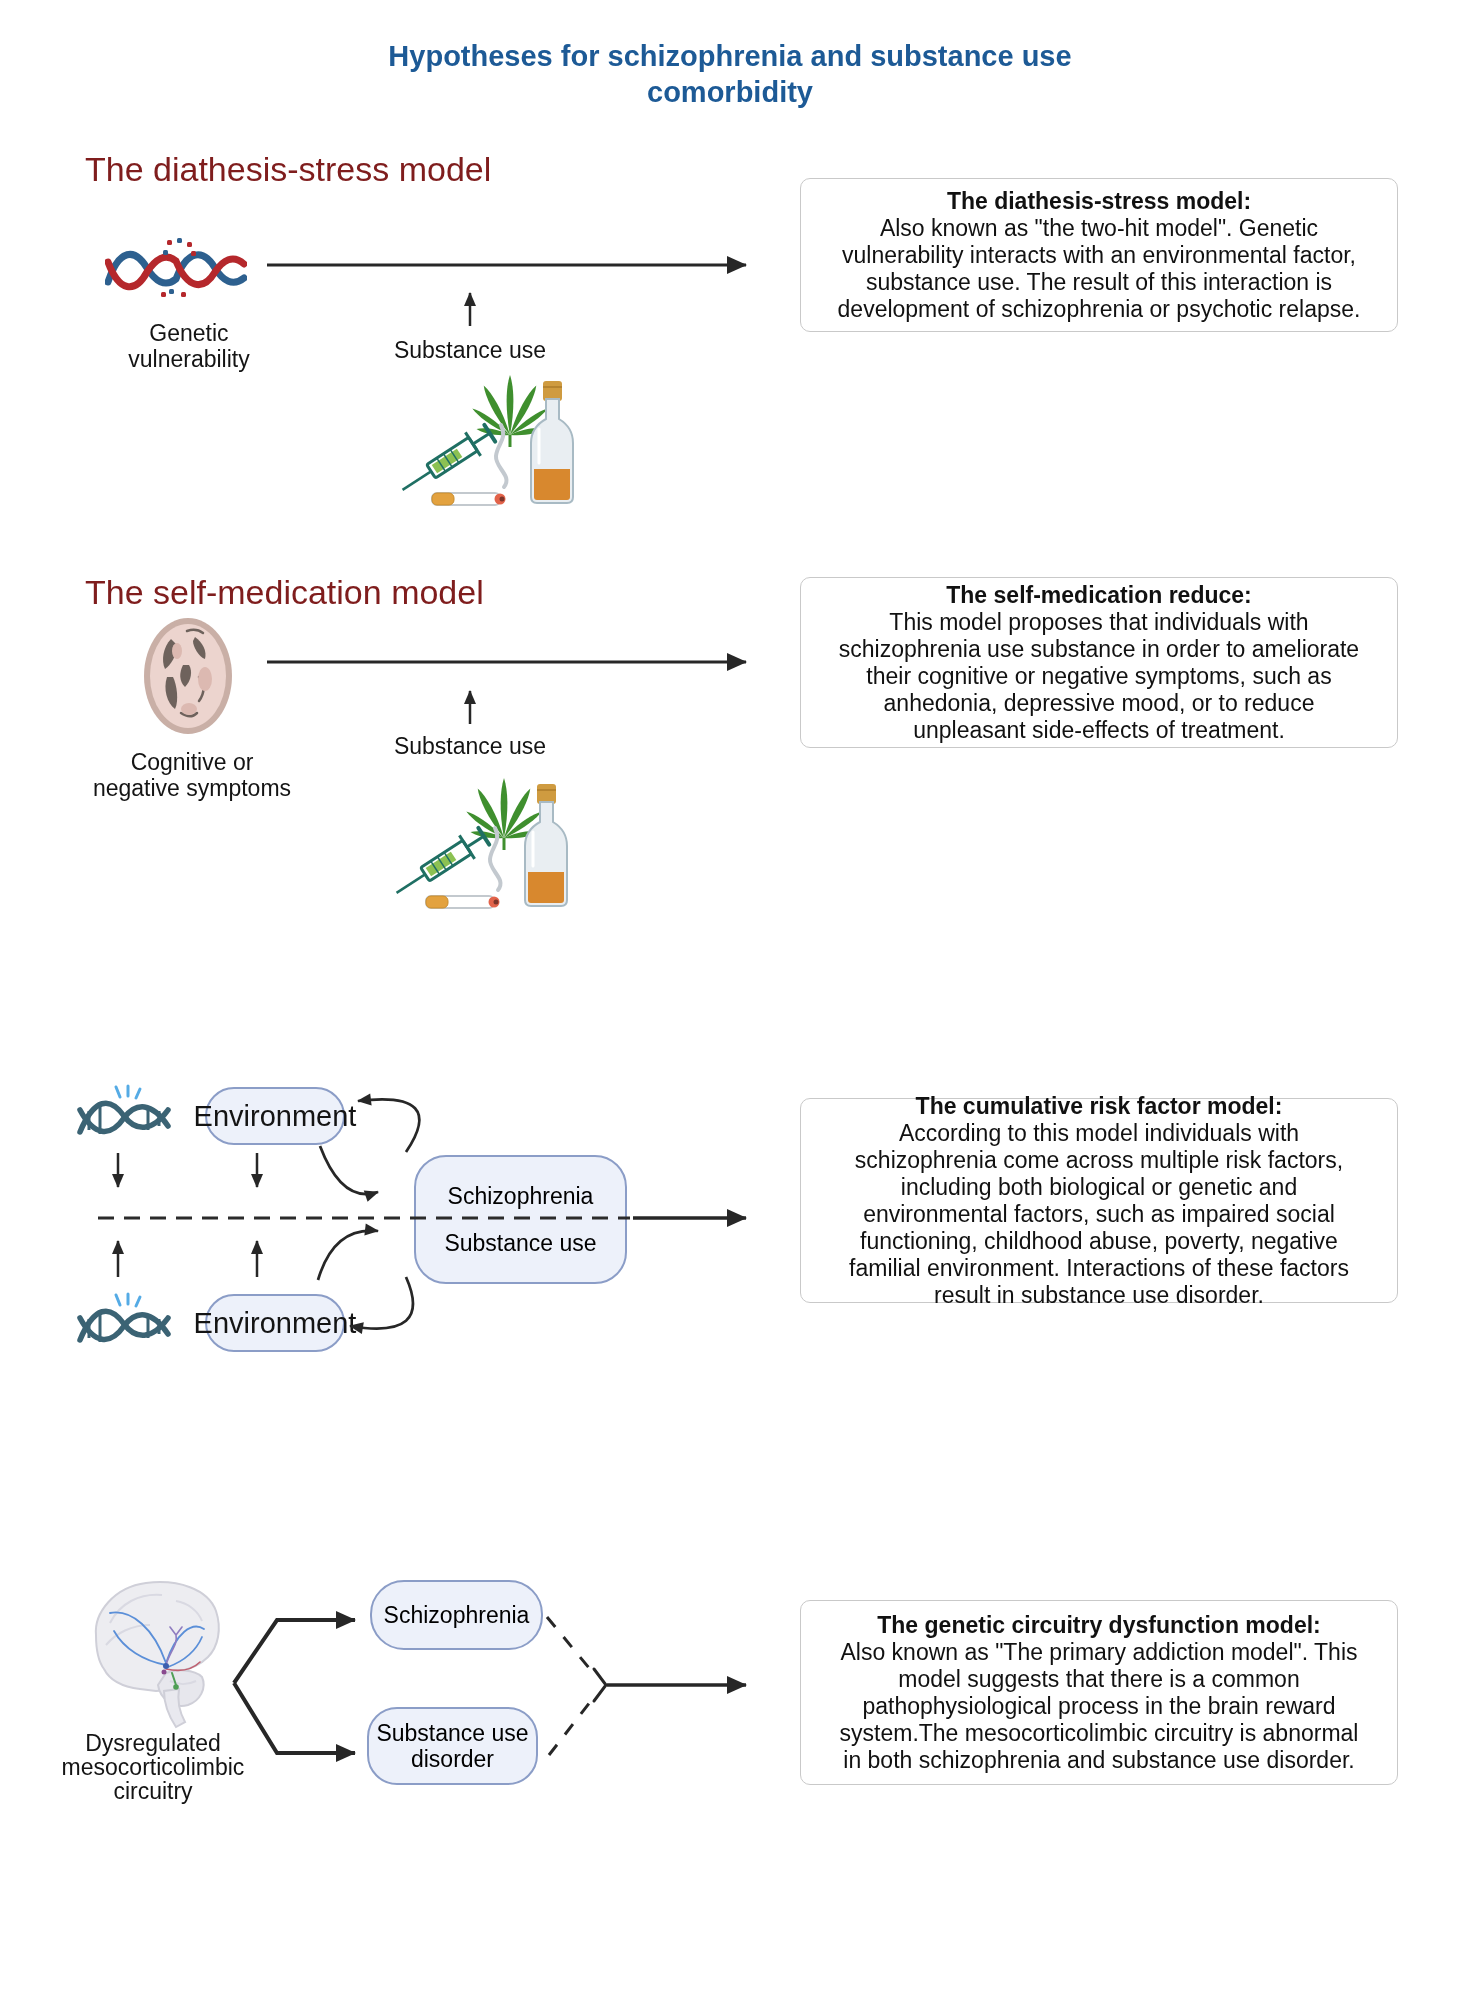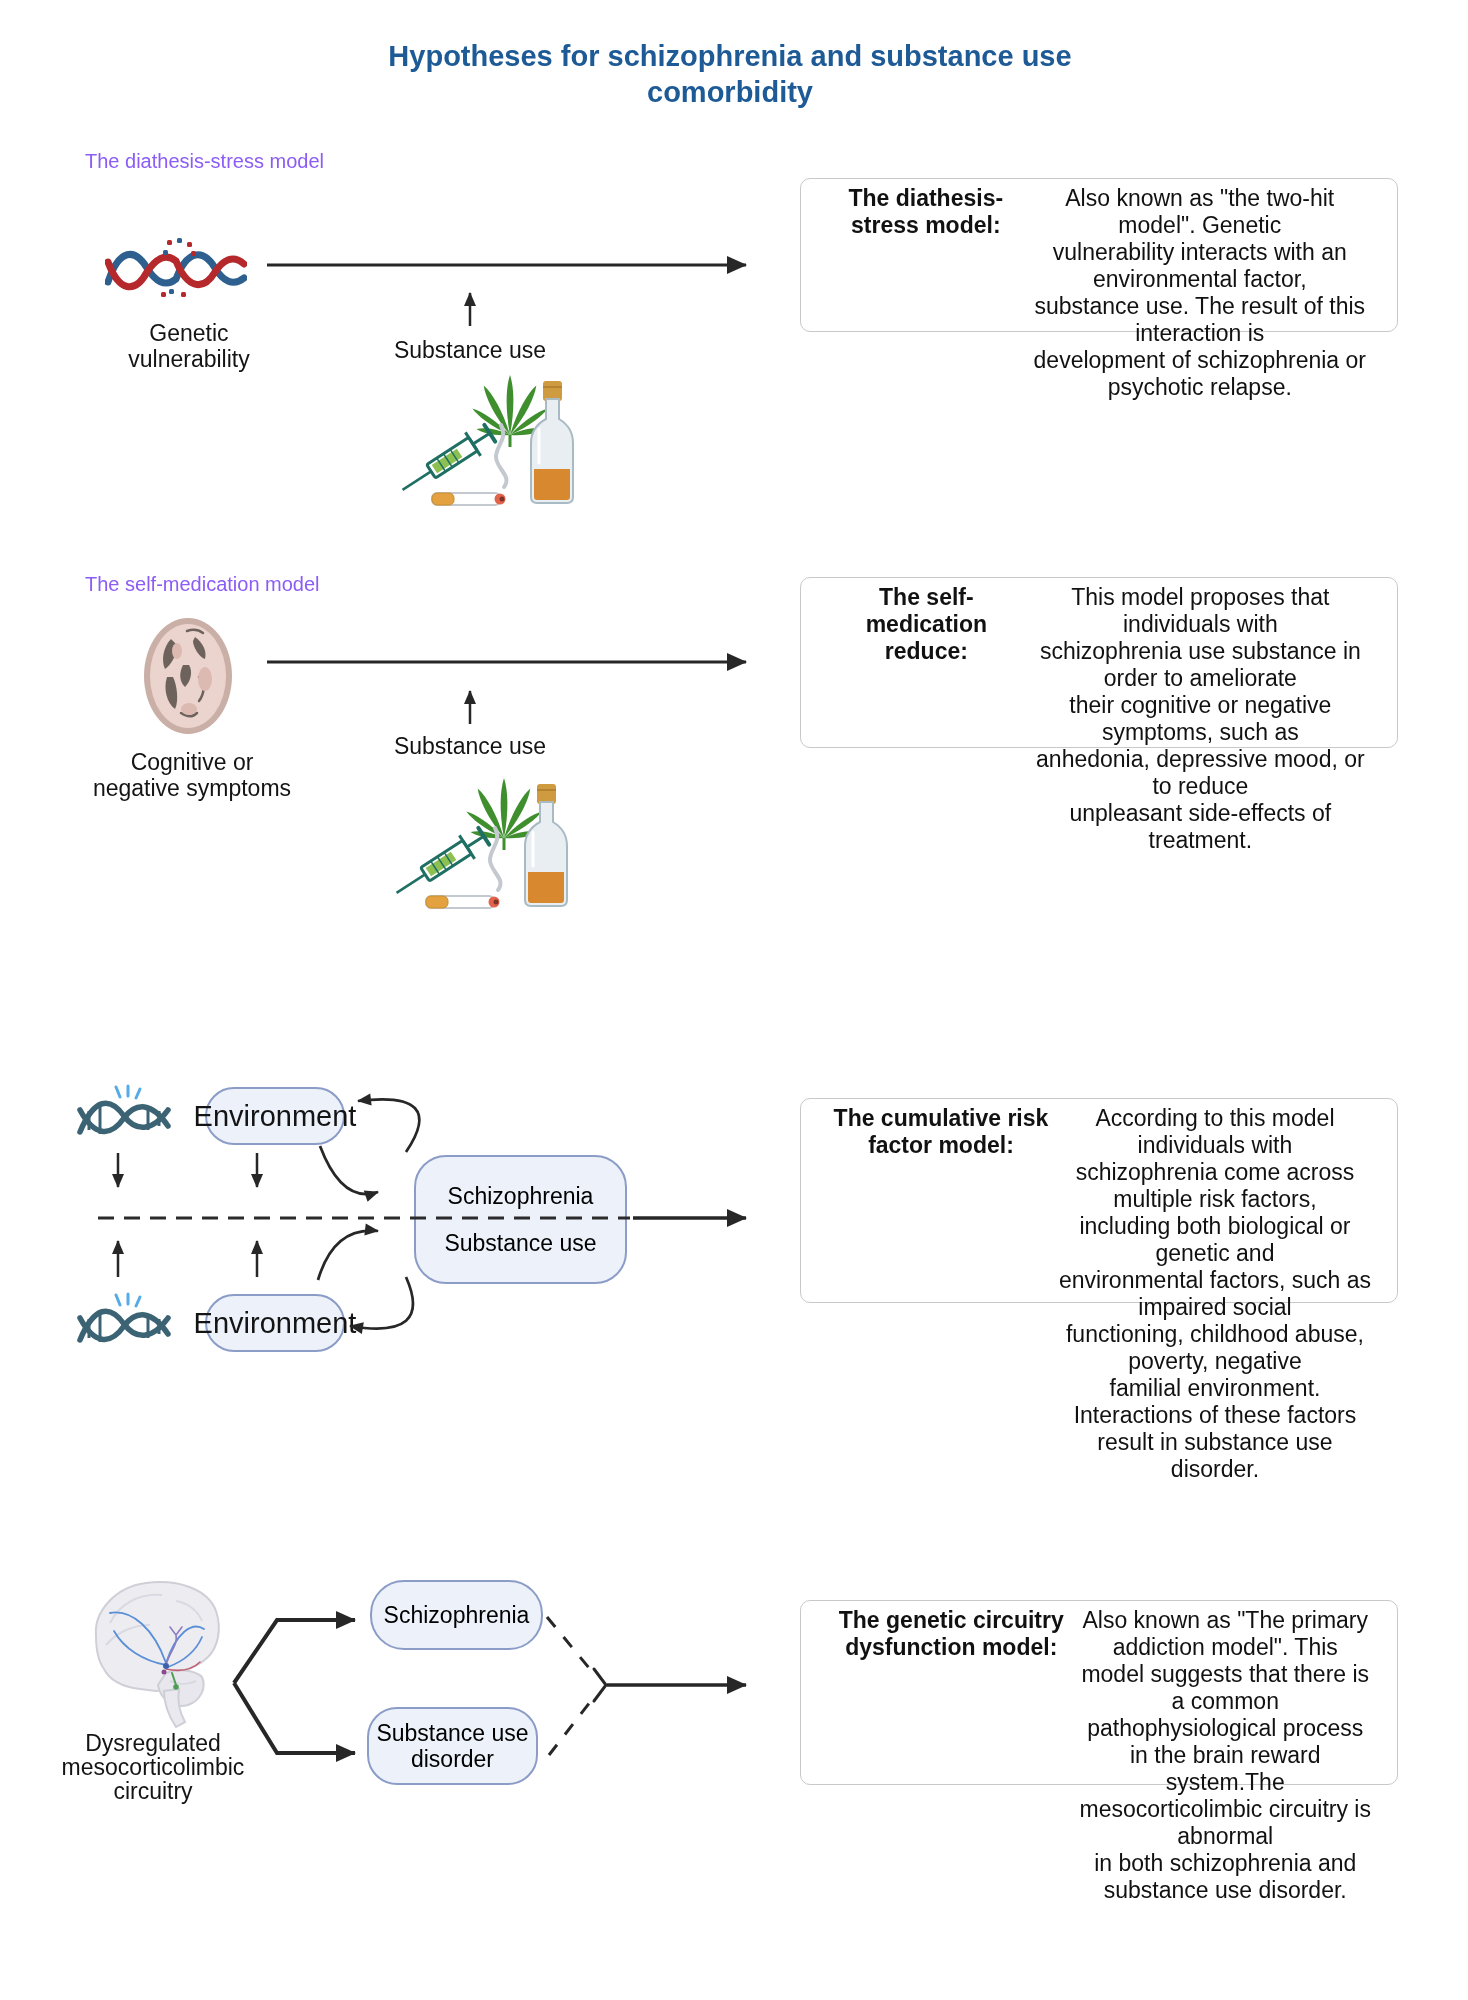--- a/index.html
+++ b/index.html
@@ -1,25 +1,25 @@
 <!DOCTYPE html>
 <html><head>
 <meta charset="utf-8">
 <style>
   html,body{margin:0;padding:0;background:#ffffff;}
   .canvas{position:relative;width:1468px;height:2000px;background:#ffffff;
           font-family:"Liberation Sans", sans-serif;color:#161616;overflow:hidden;}
   .title{position:absolute;left:0;right:8px;top:38px;text-align:center;
          font-size:29px;font-weight:bold;color:#1d5a96;line-height:36px;white-space:pre-line;}
-  .sec-heading{position:absolute;left:85px;font-size:20px;color:#8b5cf6;white-space:nowrap;}
+  .sec-heading{position:absolute;left:85px;font-size:34px;color:#7f1d1d;white-space:nowrap;}
   .small-label{position:absolute;font-size:23px;line-height:26px;color:#141414;
                text-align:center;white-space:pre-line;}
   .infobox{position:absolute;left:800px;width:598px;box-sizing:border-box;
            border:1.5px solid #c9c9c9;border-radius:10px;background:#fff;
-           display:flex;flex-direction:row;justify-content:center;
+           display:flex;flex-direction:column;justify-content:center;
            text-align:center;padding:6px 24px;}
   .infobox-title{font-weight:bold;font-size:23px;line-height:27px;color:#111;}
   .infobox-body{font-size:23px;line-height:27px;color:#111;white-space:pre-line;}
   .capsule{position:absolute;background:#edf1fa;border:2.5px solid #8b9dc7;border-radius:29px;
            box-sizing:border-box;display:flex;align-items:center;justify-content:center;
            font-size:29px;color:#141414;}
   .node{position:absolute;background:#edf1fa;border:2.5px solid #8b9dc7;box-sizing:border-box;
         display:flex;align-items:center;justify-content:center;text-align:center;
         font-size:23px;line-height:26px;color:#000000;white-space:pre-line;}
   .node-split{flex-direction:column;justify-content:space-between;padding:16px 0;}

